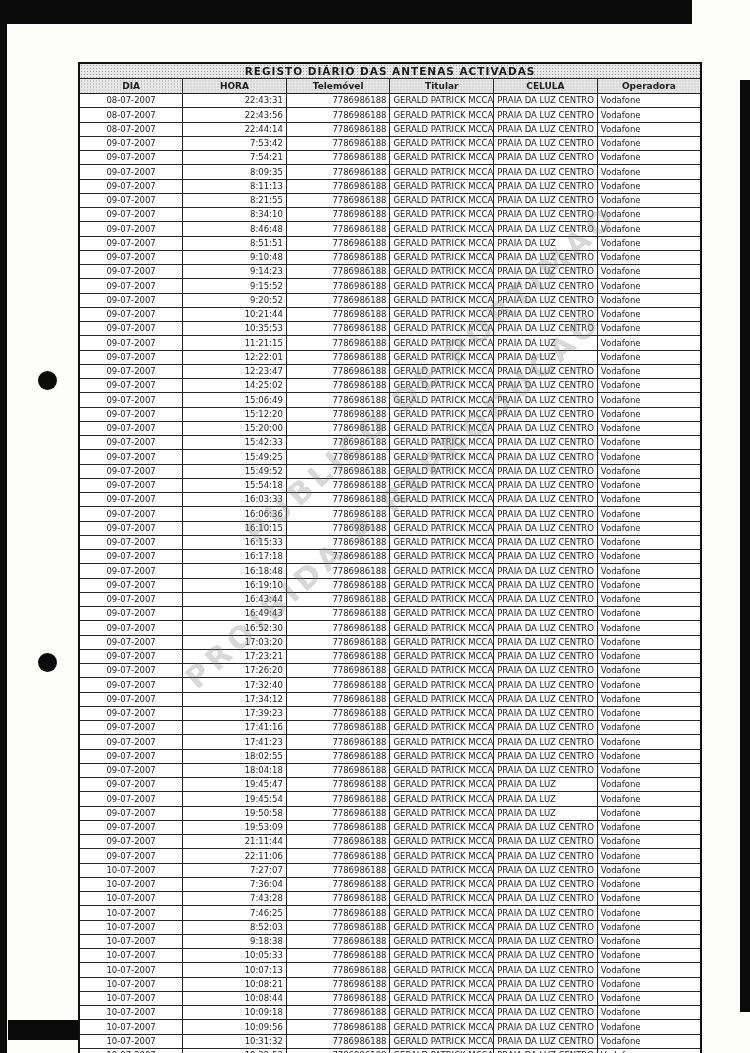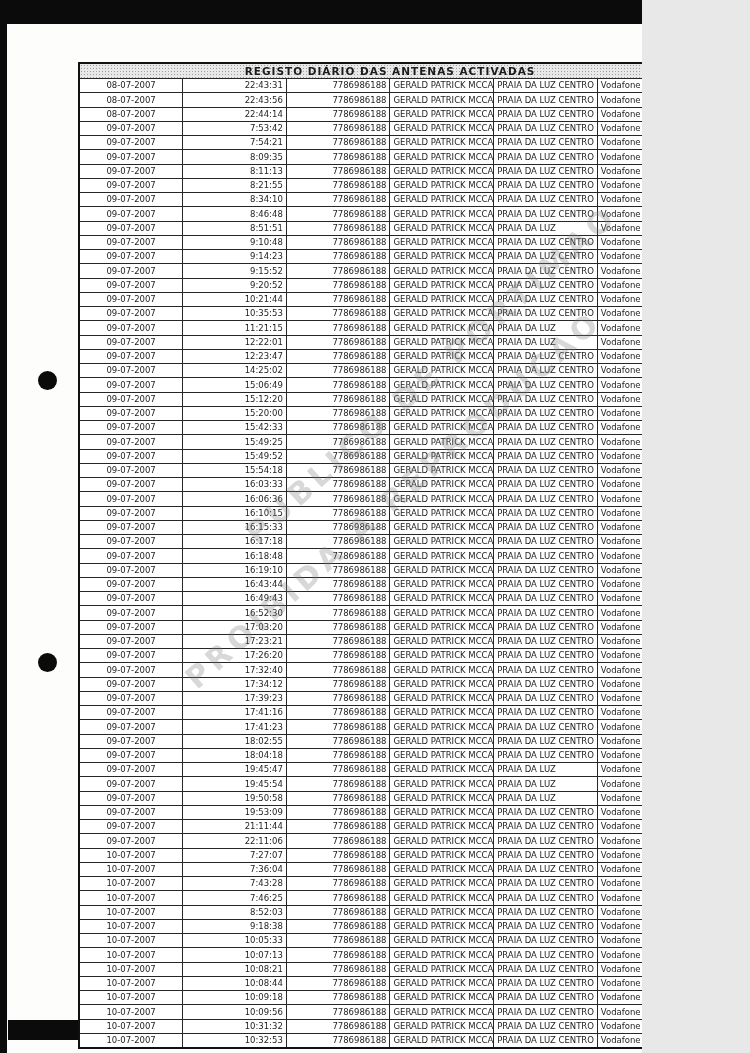--- a/index.html
+++ b/index.html
@@ -1,18 +1,18 @@
 <!DOCTYPE html>
 <html><head>
 <meta charset="utf-8">
 <style>
   html,body{margin:0;padding:0;background:#e8e8e8;}
   #page{
     position:relative;
-    width:642px;height:1053px;
+    width:750px;height:1053px;
     background:#fdfdfc;
     overflow:hidden;
     font-family:"DejaVu Sans", sans-serif;
     color:#1c1c1c;
   }
   
   .band{position:absolute;background:#0b0b0b;}
   #band-top{left:0;top:0;width:692px;height:24px;}
   #band-left{left:0;top:20px;width:7px;height:1033px;}
   #band-bottom{left:8px;top:1020px;width:632px;height:20px;}
@@ -70,20 +70,28 @@
   <div class="band" id="band-bottom"></div>
   <div class="band" id="band-right"></div>
   <div class="hole" id="hole-1"></div>
   <div class="hole" id="hole-2"></div>
 
   <table id="records">
     <thead>
       <tr>
         <th colspan="6" class="title-cell">REGISTO DIÁRIO DAS ANTENAS ACTIVADAS</th>
       </tr>
+      <tr>
+        <th class="c0">DIA</th>
+        <th class="c1">HORA</th>
+        <th class="c2">Telemóvel</th>
+        <th class="c3">Titular</th>
+        <th class="c4">CELULA</th>
+        <th class="c5">Operadora</th>
+      </tr>
     </thead>
     <tbody>
         <tr>
           <td class="c0">08-07-2007</td>
           <td class="c1">22:43:31</td>
           <td class="c2">7786986188</td>
           <td class="c3">GERALD PATRICK MCCANN</td>
           <td class="c4">PRAIA DA LUZ CENTRO</td>
           <td class="c5">Vodafone</td>
         </tr>

